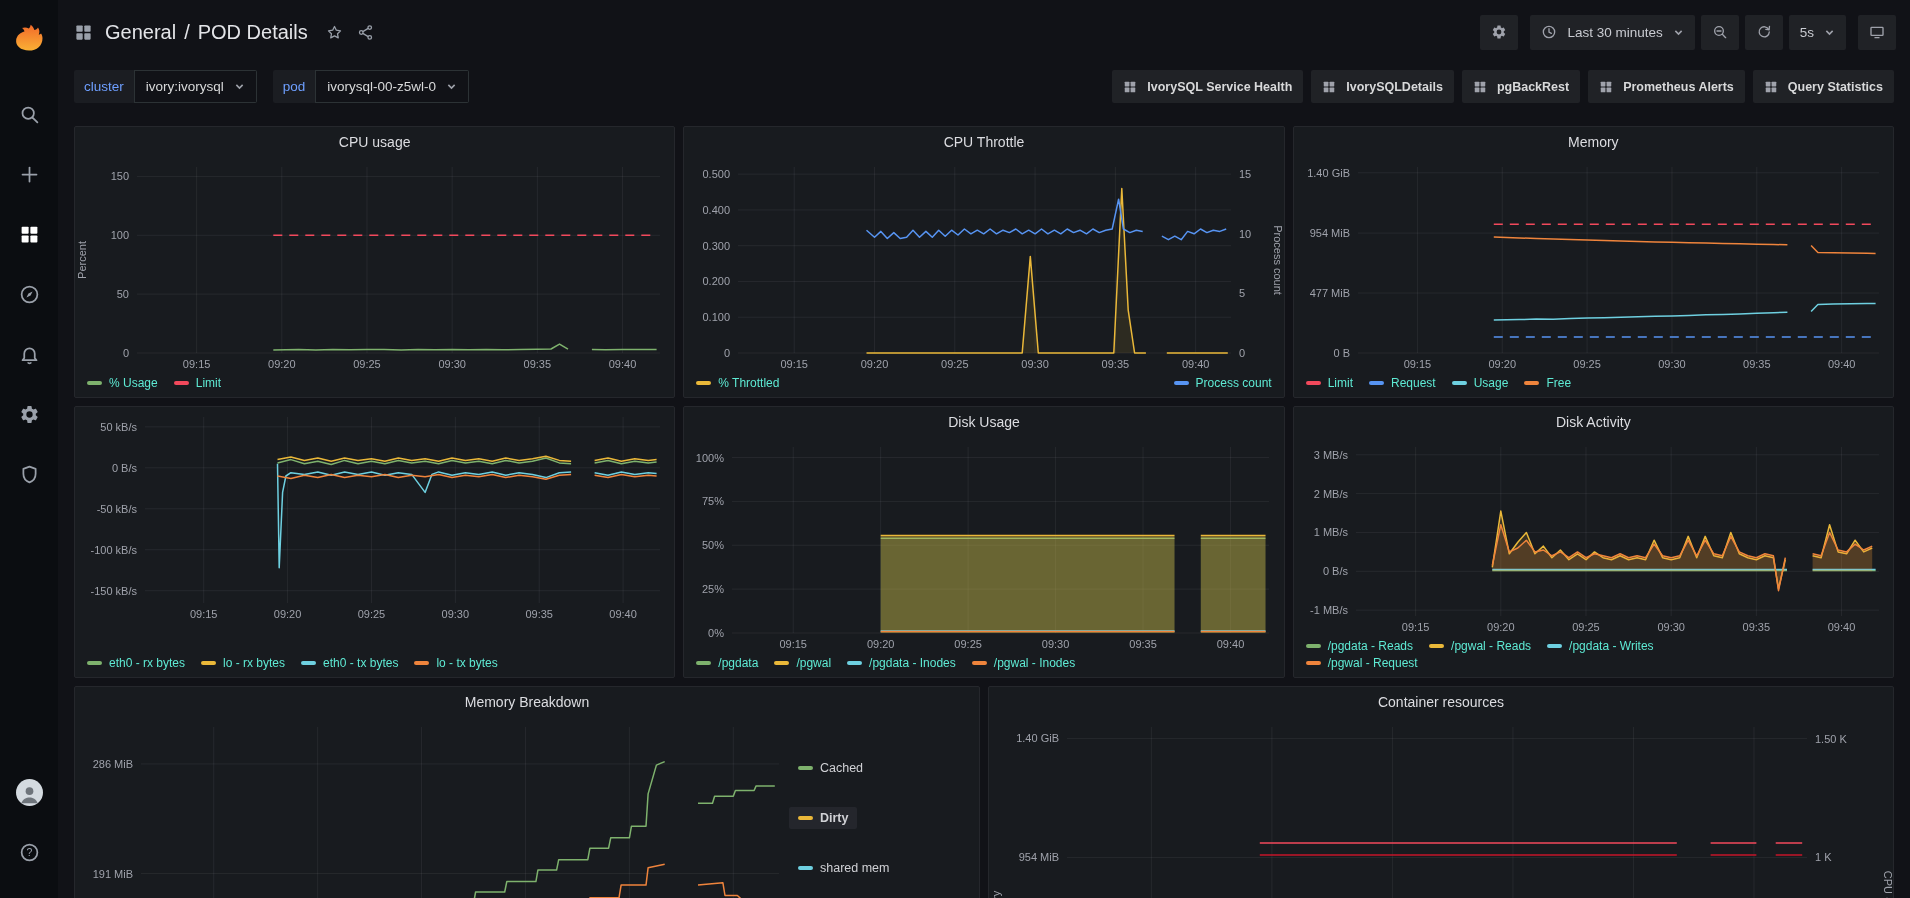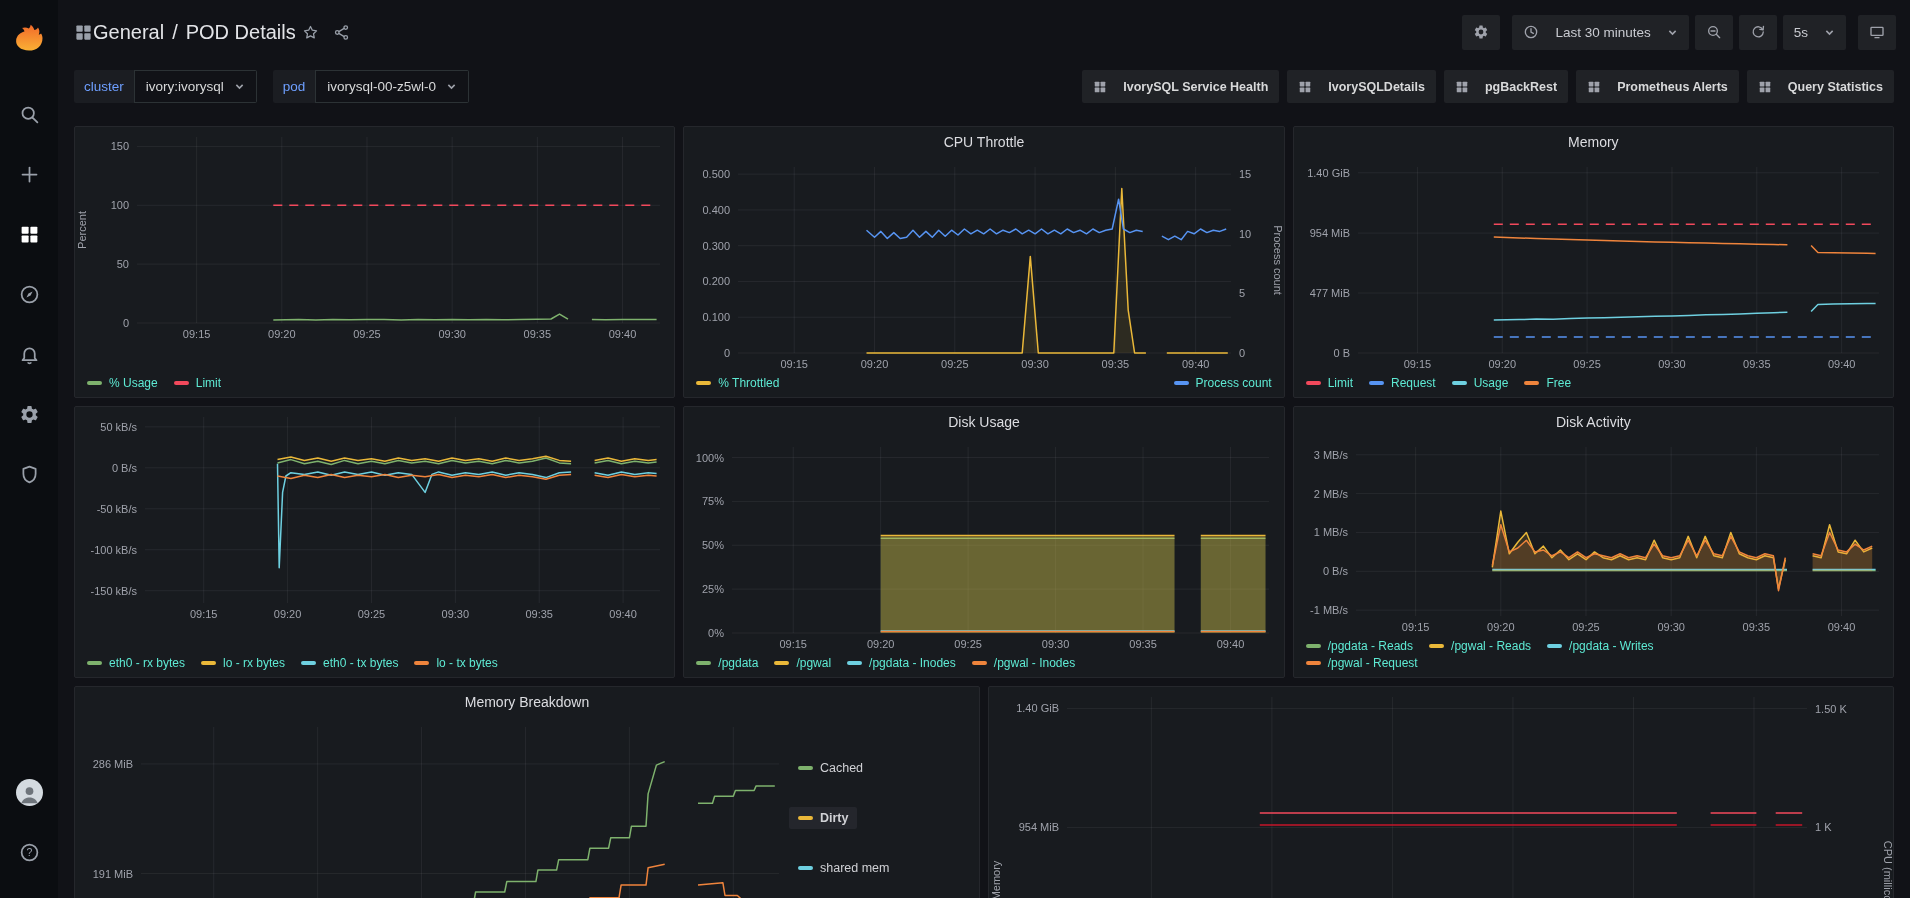--- a/index.html
+++ b/index.html
@@ -15,29 +15,29 @@
   .side-item svg { width:21px; height:21px; }
   .side-item.active { color:#ffffff; }
   .side-bottom { margin-top:auto; display:flex; flex-direction:column; align-items:center; }
   .avatar { width:27px; height:27px; border-radius:50%; background:#d4dae0; overflow:hidden; display:flex; align-items:flex-end; justify-content:center; cursor:pointer; }
   .avatar svg { width:23px; height:23px; }
 
   
   .main { flex:1; min-width:0; display:flex; flex-direction:column; }
 
   .navbar { height:64px; flex-shrink:0; display:flex; align-items:center; padding:0 14px 0 16px; gap:10px; }
-  .crumb { display:flex; align-items:center; }
+  .crumb { display:flex; align-items:center; gap:12px; }
   .crumb .grid-ic { color:#9aa0aa; width:19px; height:19px; }
   .crumb-text { font-size:20px; color:#e3e4e8; display:flex; gap:8px; align-items:center; }
   .crumb-text .sep { color:#e3e4e8; }
   .crumb-icons { display:flex; gap:14px; margin-left:6px; color:#9aa0aa; }
   .crumb-icons svg { width:17px; height:17px; cursor:pointer; }
 
   .nav-actions { margin-left:auto; display:flex; align-items:center; gap:6px; }
-  .chip { height:35px; background:#202226; border-radius:2px; display:flex; align-items:center; padding:0 11px; gap:16px; font-size:13.5px; color:#c9cbd1; cursor:pointer; white-space:nowrap; }
+  .chip { height:35px; background:#202226; border-radius:2px; display:flex; align-items:center; padding:0 11px; gap:10px; font-size:13.5px; color:#c9cbd1; cursor:pointer; white-space:nowrap; }
   .chip svg { width:16px; height:16px; color:#9fa2ab; flex-shrink:0; }
   .chip .chev { width:11px; height:11px; }
   .chip.gap-l { margin-left:6px; }
 
   
   .submenu { height:54px; flex-shrink:0; display:flex; align-items:flex-start; padding:6px 16px; gap:16px; }
   .var-group { display:flex; height:33px; font-size:13.5px; border-radius:2px; overflow:hidden; }
   .var-label { display:flex; align-items:center; padding:0 10px; background:#1b1d22; color:#6e9fff; }
   .var-value { display:flex; align-items:center; gap:10px; padding:0 11px; background:#111217; border:1px solid #2c3235; color:#d8d9da; cursor:pointer; }
   .var-value svg { width:11px; height:11px; color:#9fa2ab; }
@@ -278,20 +278,21 @@
               <rect x="13" y="13" width="8" height="8" rx="1"></rect>
             </svg>
           <span>Query Statistics</span>
         </div>
       </div>
     </div>
 
     <div class="dashboard">
 
       <section class="panel">
+        <div class="panel-header">CPU usage</div>
         <div class="panel-body">
             <div class="chart"><svg width="599" height="217">
                 <line x1="121.62540716612378" y1="10" x2="121.62540716612378" y2="196" stroke="rgba(204,204,220,0.08)"></line>
                 <text x="121.62540716612378" y="211" text-anchor="middle" class="tick">09:15</text>
                 <line x1="206.8045602605863" y1="10" x2="206.8045602605863" y2="196" stroke="rgba(204,204,220,0.08)"></line>
                 <text x="206.8045602605863" y="211" text-anchor="middle" class="tick">09:20</text>
                 <line x1="291.98371335504885" y1="10" x2="291.98371335504885" y2="196" stroke="rgba(204,204,220,0.08)"></line>
                 <text x="291.98371335504885" y="211" text-anchor="middle" class="tick">09:25</text>
                 <line x1="377.16286644951134" y1="10" x2="377.16286644951134" y2="196" stroke="rgba(204,204,220,0.08)"></line>
                 <text x="377.16286644951134" y="211" text-anchor="middle" class="tick">09:30</text>
@@ -627,20 +628,21 @@
               </span>
               <span class="legend-item hl">
                 <span class="swatch" style="background: rgb(239, 132, 60);"></span>
                 <span>RSS</span>
               </span>
             </div>
         </div>
       </section>
 
       <section class="panel wide">
+        <div class="panel-header">Container resources</div>
         <div class="panel-body">
             <div class="chart"><svg width="904" height="398">
                 <line x1="162.36482084690553" y1="10" x2="162.36482084690553" y2="377" stroke="rgba(204,204,220,0.08)"></line>
                 <text x="162.36482084690553" y="392" text-anchor="middle" class="tick">09:15</text>
                 <line x1="282.885993485342" y1="10" x2="282.885993485342" y2="377" stroke="rgba(204,204,220,0.08)"></line>
                 <text x="282.885993485342" y="392" text-anchor="middle" class="tick">09:20</text>
                 <line x1="403.4071661237785" y1="10" x2="403.4071661237785" y2="377" stroke="rgba(204,204,220,0.08)"></line>
                 <text x="403.4071661237785" y="392" text-anchor="middle" class="tick">09:25</text>
                 <line x1="523.9283387622149" y1="10" x2="523.9283387622149" y2="377" stroke="rgba(204,204,220,0.08)"></line>
                 <text x="523.9283387622149" y="392" text-anchor="middle" class="tick">09:30</text>

